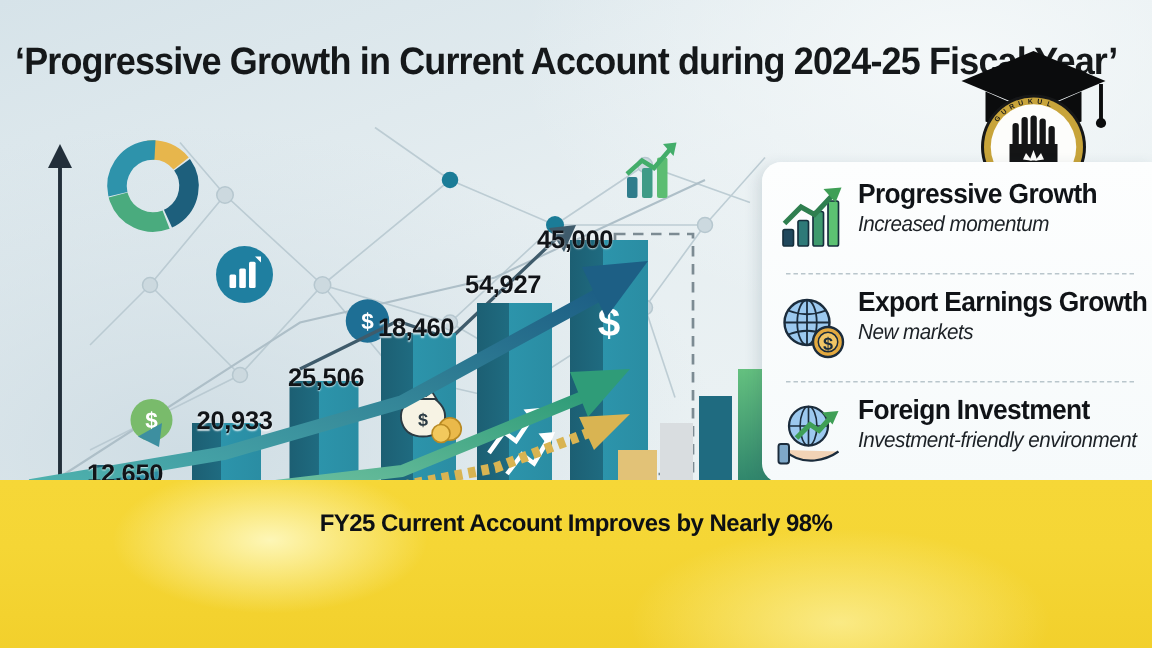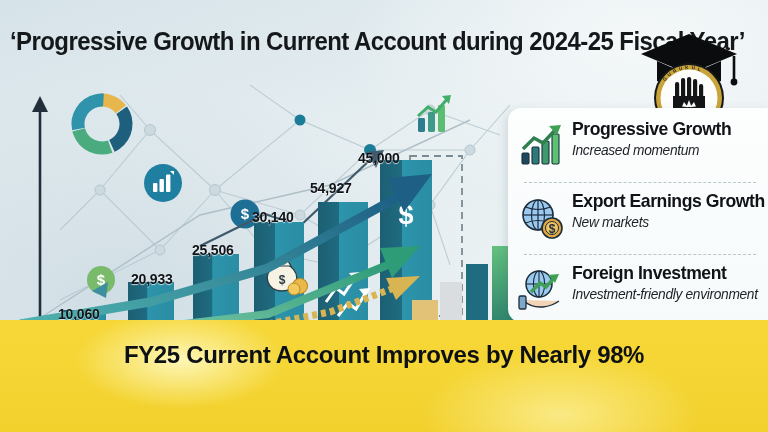--- a/index.html
+++ b/index.html
@@ -30,21 +30,21 @@
     white-space:nowrap;
   }
 
   
   .logo{position:absolute;left:637px;top:34px;width:104px;height:102px;}
 
   
   .chart{position:absolute;left:0;top:86px;width:520px;height:244px;}
   .barlabel{
     position:absolute;font-weight:bold;color:#111418;
-    font-size:14px;letter-spacing:-0.2px;white-space:nowrap;
+    font-size:17px;letter-spacing:-0.2px;white-space:nowrap;
     text-shadow:0 1px 1px rgba(255,255,255,.75);
   }
 
   
   .panel{
     position:absolute;left:508px;top:108px;width:262px;height:214px;
     background:linear-gradient(180deg,#fdfefe 0%,#f6fafb 100%);
     border-radius:13px 0 0 13px;
     box-shadow:-3px 2px 9px rgba(40,70,85,.13);
   }
@@ -70,21 +70,21 @@
   
   .banner{
     position:absolute;left:0;top:320px;width:768px;height:112px;
     background:
       radial-gradient(ellipse 150px 70px at 180px 40px, rgba(255,252,205,.85) 0%, rgba(255,252,205,0) 70%),
       radial-gradient(ellipse 200px 90px at 560px 95px, rgba(255,250,190,.6) 0%, rgba(255,250,190,0) 70%),
       linear-gradient(180deg,#f6d737 0%,#f5d635 40%,#f2d02c 100%);
   }
   .banner-text{
     position:absolute;left:0;top:341px;width:768px;text-align:center;
-    font-weight:bold;font-size:24px;color:#0d1014;
+    font-weight:bold;font-size:16px;color:#0d1014;
     letter-spacing:-0.35px;white-space:nowrap;
   }
 </style>
 </head>
 <body>
 
 <div id="stage">
 
   <div class="bg-base"></div>
 
@@ -278,24 +278,24 @@
       <path d="M420 160 L380 162 L392 192 Z" fill="#2f9c78"></path>
     </g>
     <g>
       <path d="M268 238 L330 226 L394 202" stroke="#d9b452" stroke-width="7" fill="none" stroke-dasharray="5 4"></path>
       <path d="M420 190 L386 192 L396 214 Z" fill="#d9b452"></path>
     </g>
 
     <rect x="40" y="240" width="480" height="4" fill="#e7ca6e" opacity="0.55"></rect>
   </svg>
 
-  <div class="barlabel" style="left:58px;top:306px;">10,060</div>
+  <div class="barlabel" style="left:58px;top:306px;">12,650</div>
   <div class="barlabel" style="left:131px;top:271px;">20,933</div>
   <div class="barlabel" style="left:192px;top:242px;">25,506</div>
-  <div class="barlabel" style="left:252px;top:209px;">30,140</div>
+  <div class="barlabel" style="left:252px;top:209px;">18,460</div>
   <div class="barlabel" style="left:310px;top:180px;">54,927</div>
   <div class="barlabel" style="left:358px;top:150px;">45,000</div>
 
   <div class="panel">
 
     <div class="feat" style="top:6px;">
       <svg class="ic" viewBox="0 0 48 48">
         <rect x="5" y="31" width="7" height="11" rx="1.2" fill="#20485c" stroke="#16303d" stroke-width="1.1"></rect>
         <rect x="15" y="25" width="7" height="17" rx="1.2" fill="#2e7a78" stroke="#16303d" stroke-width="1.1"></rect>
         <rect x="25" y="19" width="7" height="23" rx="1.2" fill="#3f9a6d" stroke="#16303d" stroke-width="1.1"></rect>

